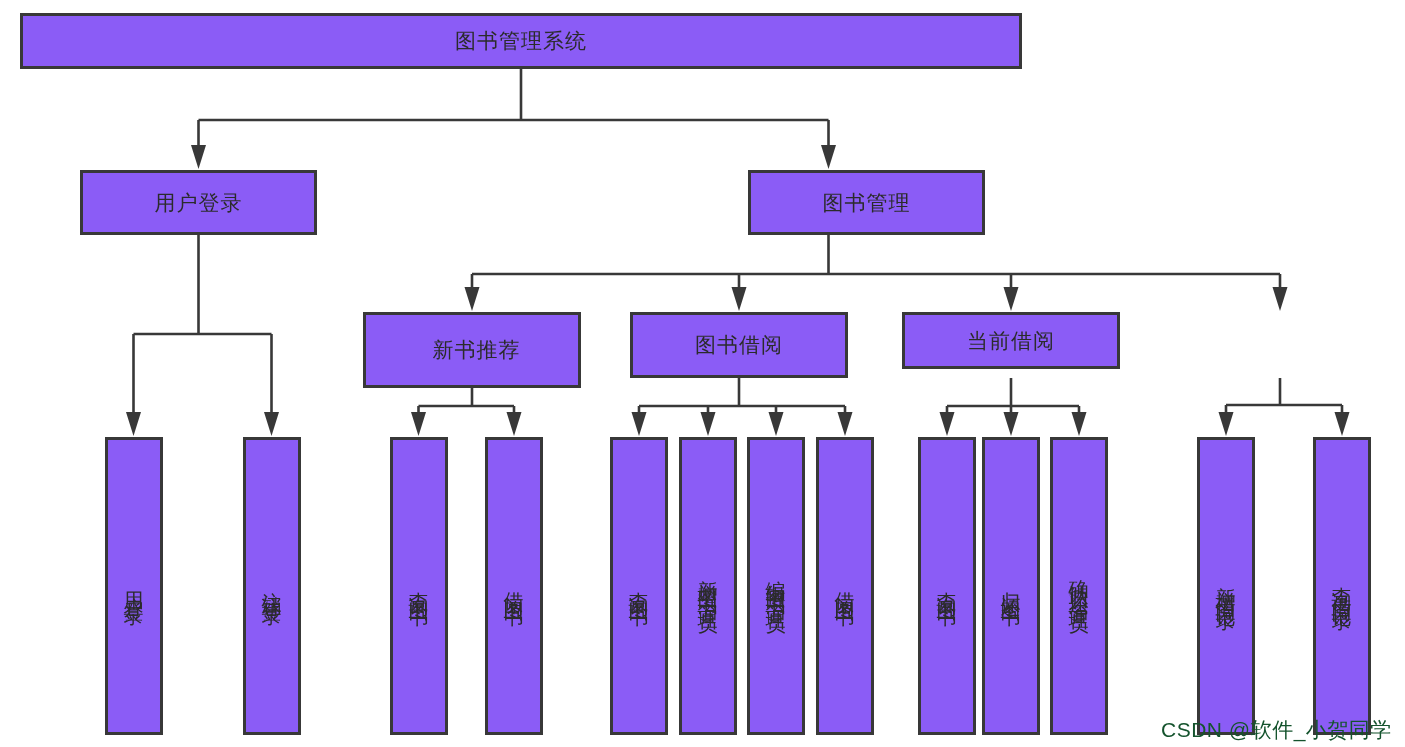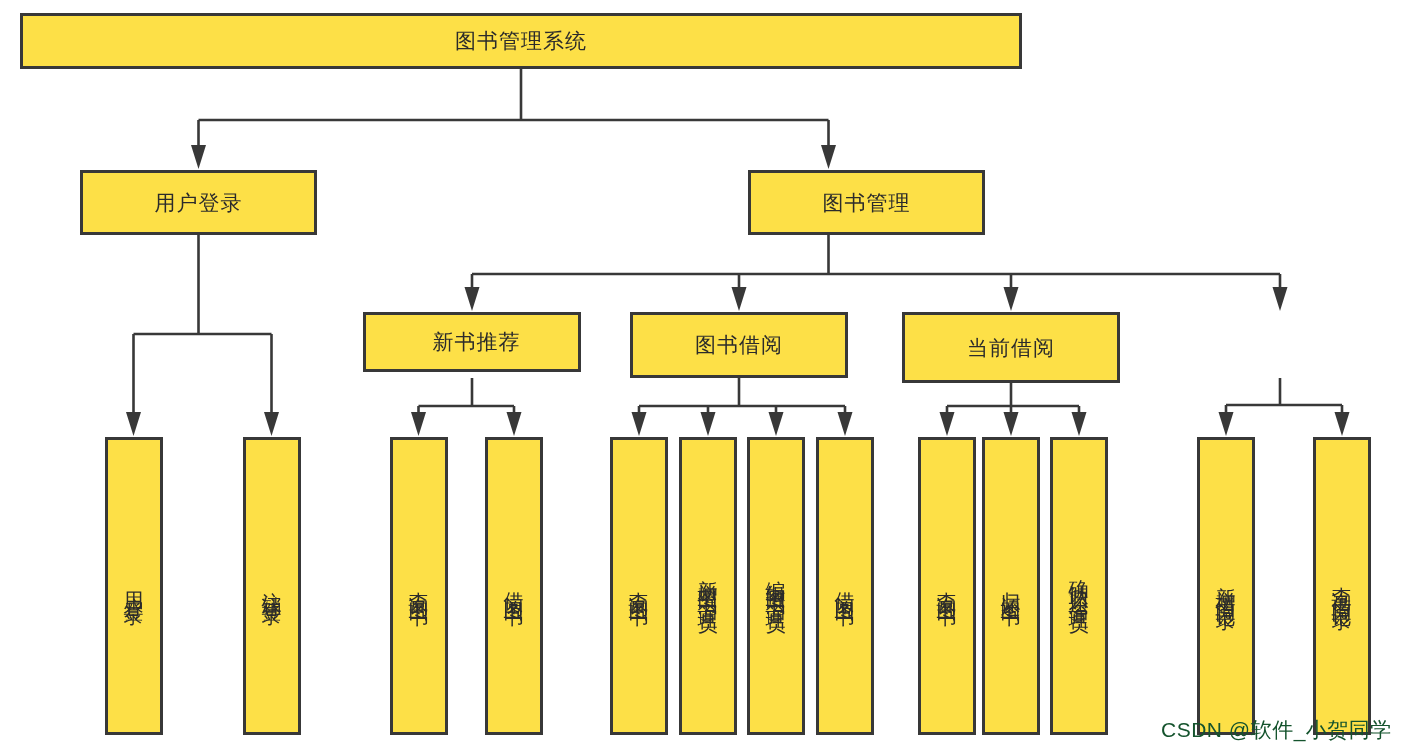--- a/index.html
+++ b/index.html
@@ -4,21 +4,21 @@
 <style>
   html,body{margin:0;padding:0;background:#ffffff;}
   .stage{
     position:relative;width:1405px;height:747px;background:#ffffff;
     font-family:"Liberation Sans","DejaVu Sans",sans-serif;
     color:#2b2b2b;overflow:hidden;
   }
   .connectors{position:absolute;left:0;top:0;z-index:1;}
   .node{
     position:absolute;z-index:2;box-sizing:border-box;
-    background:#fde047;border:3px solid #383838;
+    background:#8b5cf6;border:3px solid #383838;
     display:flex;align-items:center;justify-content:center;
     font-size:21px;letter-spacing:1px;color:#2b2b2b;
     white-space:nowrap;
   }
   .leaf{letter-spacing:0;}
   .leaf .vtext{
     writing-mode:vertical-rl;text-orientation:mixed;
     font-size:20px;letter-spacing:5px;line-height:1;
   }
   .watermark{
@@ -78,27 +78,27 @@
     <span>图书管理系统</span>
   </div>
 
   <div class="node" style="left:80px;top:170px;width:237px;height:65px;">
     <span>用户登录</span>
   </div>
   <div class="node" style="left:748px;top:170px;width:237px;height:65px;">
     <span>图书管理</span>
   </div>
 
-  <div class="node" style="left:363px;top:312px;width:218px;height:60px;padding-left:9px;">
+  <div class="node" style="left:363px;top:312px;width:218px;height:76px;padding-left:9px;">
     <span>新书推荐</span>
   </div>
   <div class="node" style="left:630px;top:312px;width:218px;height:66px;">
     <span>图书借阅</span>
   </div>
-  <div class="node" style="left:902px;top:312px;width:218px;height:71px;justify-content:center;">
+  <div class="node" style="left:902px;top:312px;width:218px;height:57px;justify-content:center;">
     <span>当前借阅</span>
   </div>
 
   <div class="node leaf" style="left:105px;top:437px;width:58px;height:298px;">
     <span class="vtext">用户登录</span>
   </div>
   <div class="node leaf" style="left:243px;top:437px;width:58px;height:298px;">
     <span class="vtext">注销登录</span>
   </div>
 

